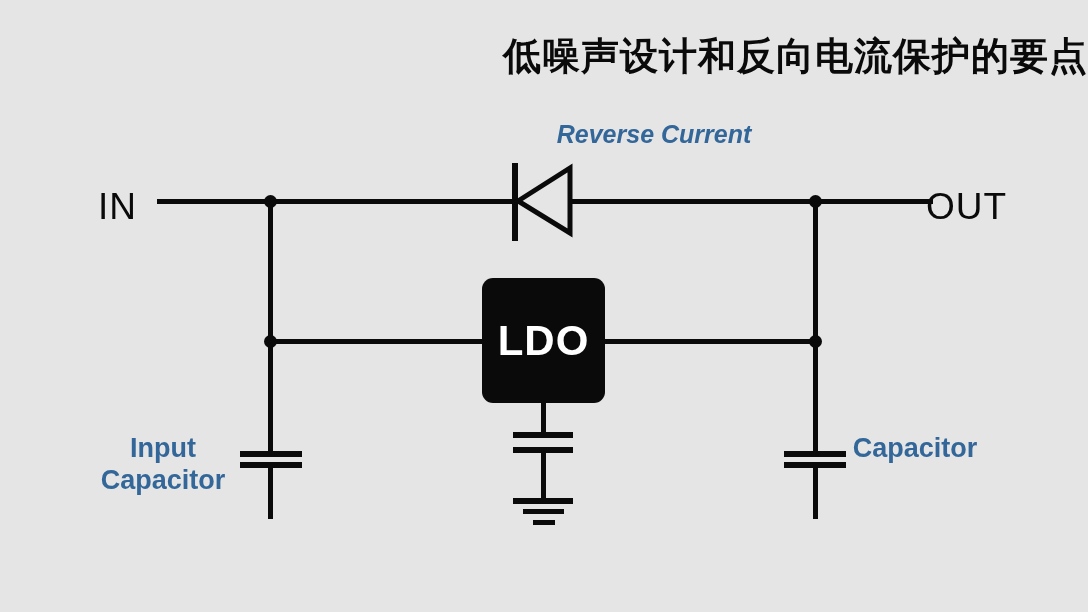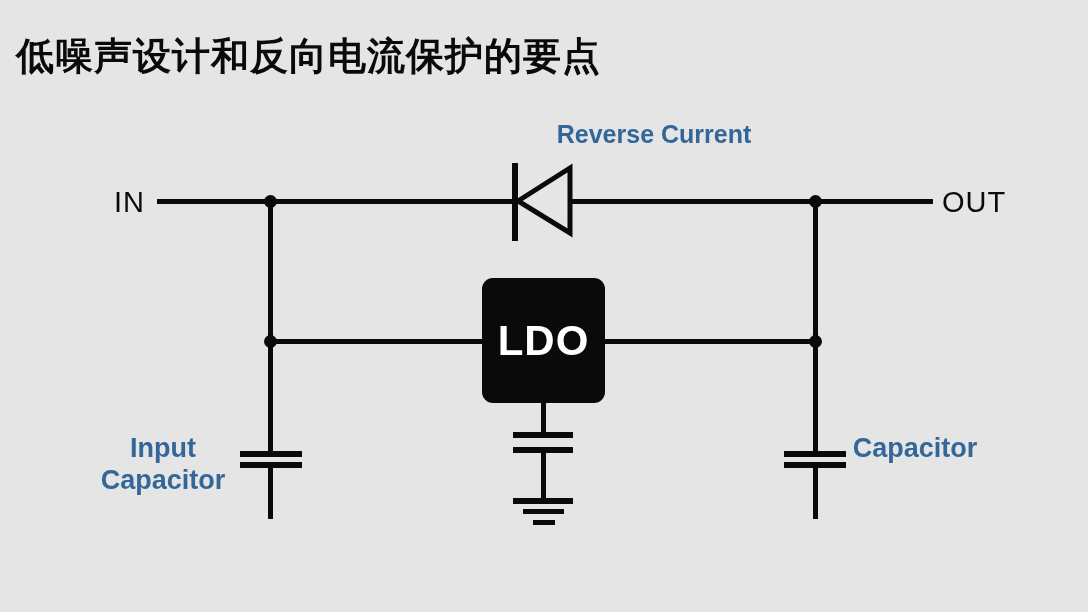--- a/index.html
+++ b/index.html
@@ -7,33 +7,33 @@
     --line:#0a0a0a;
     --label-blue:#336699;
     --ldo-text:#ffffff;
   }
   *{margin:0;padding:0;box-sizing:border-box;}
   html,body{width:1088px;height:612px;overflow:hidden;}
   body{font-family:"Liberation Sans","DejaVu Sans",sans-serif;background:var(--background);}
   .canvas{position:relative;width:1088px;height:612px;background:var(--background);}
   .title{
     position:absolute;top:31px;left:0;width:100%;
-    text-align:left;font-size:38px;font-weight:700;color:var(--line);
+    text-align:right;font-size:38px;font-weight:700;color:var(--line);
     letter-spacing:1px;
     padding-left:16px;
   }
   .wire{position:absolute;background:var(--line);}
   .dot{position:absolute;width:13px;height:13px;border-radius:50%;background:var(--line);}
   .plate{position:absolute;background:var(--line);}
-  .terminal-label{position:absolute;font-size:29px;color:var(--line);letter-spacing:1px;margin-left:16px;}
+  .terminal-label{position:absolute;font-size:37px;color:var(--line);letter-spacing:1px;}
   .blue-label{
     position:absolute;text-align:center;color:var(--label-blue);
     font-weight:700;
   }
-  .rcp{top:119px;left:464px;width:380px;font-size:25px;line-height:31px;}
+  .rcp{top:119px;left:464px;width:380px;font-size:25px;line-height:31px;font-style:italic;}
   .cap-label{top:432px;width:206px;font-size:27px;line-height:32px;}
   .ldo{
     position:absolute;left:482px;top:278px;width:123px;height:125px;
     background:var(--line);border-radius:11px;
     display:flex;align-items:center;justify-content:center;
   }
   .ldo span{color:var(--ldo-text);font-size:42px;font-weight:700;letter-spacing:1px;}
   .diode-svg{position:absolute;left:512px;top:162px;width:64px;height:78px;}
 </style>
 </head>

